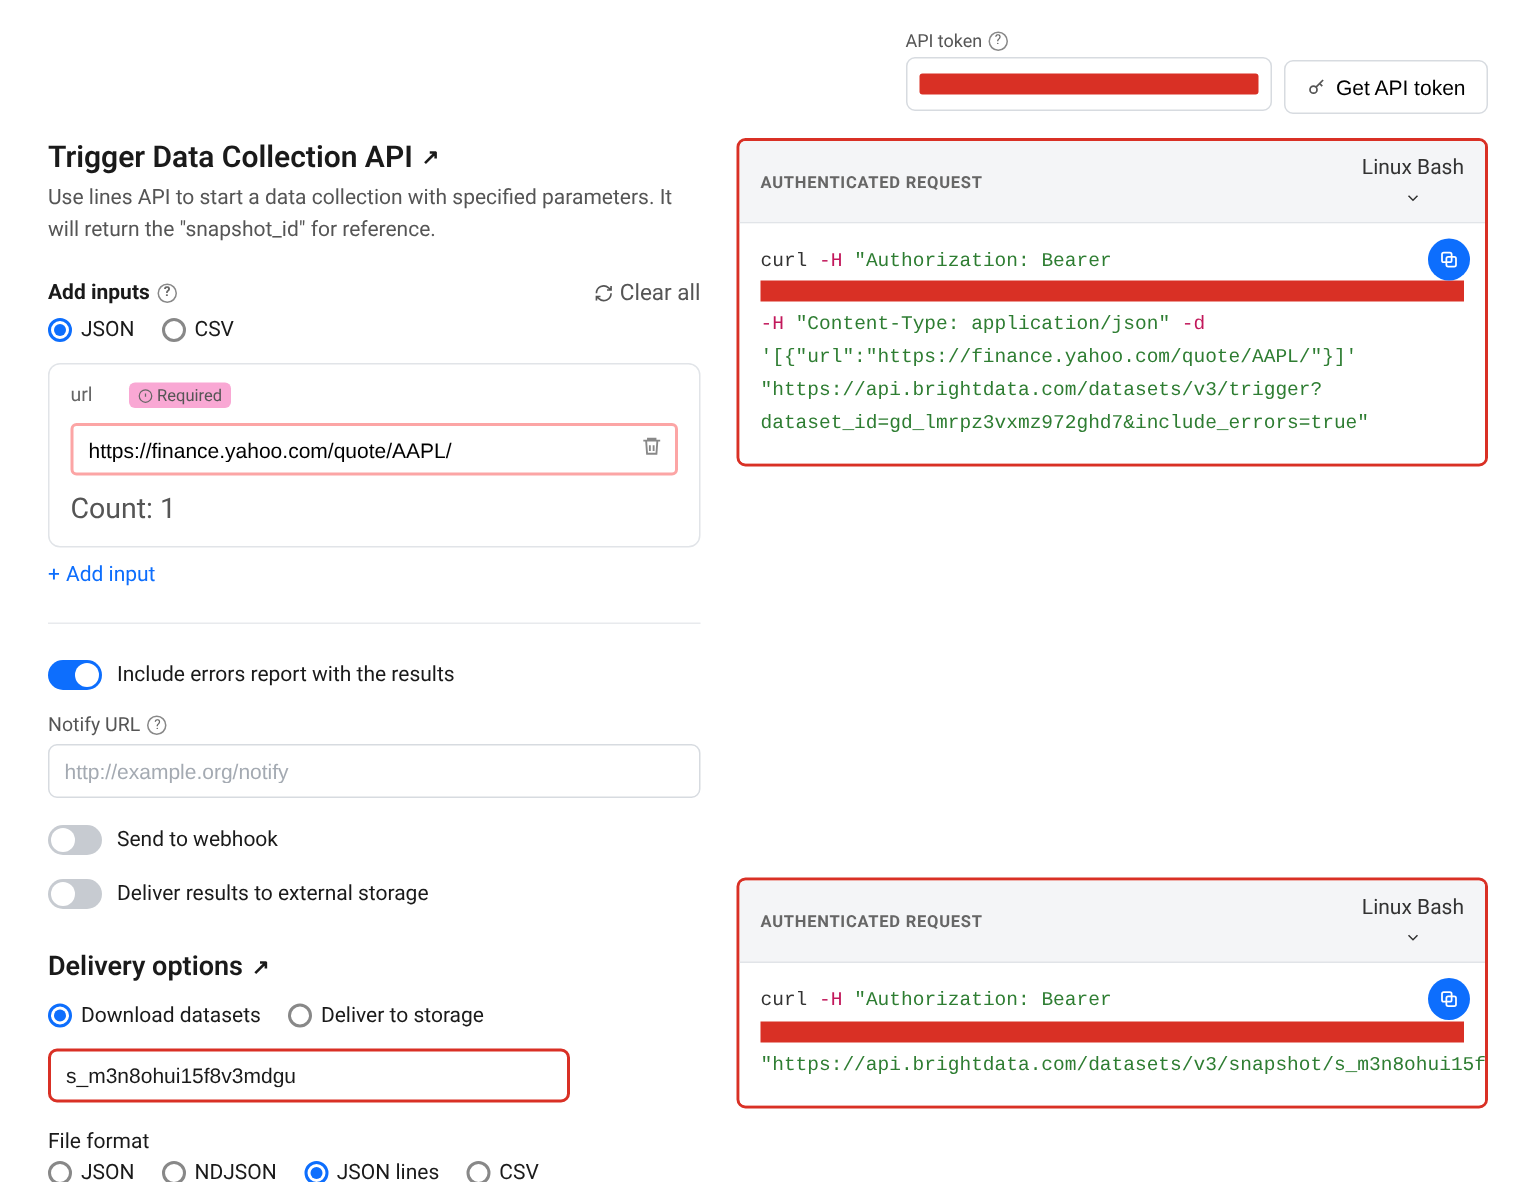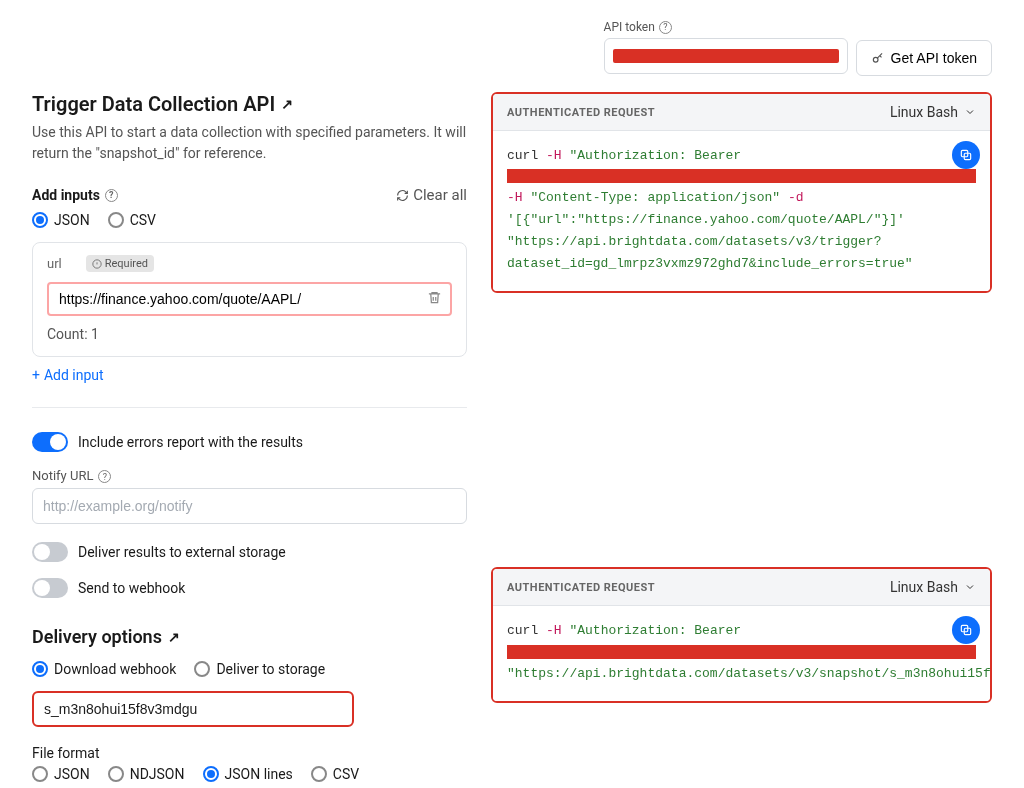--- a/index.html
+++ b/index.html
@@ -156,21 +156,21 @@
     display: flex;
     align-items: center;
     gap: 24px;
     margin-bottom: 10px;
   }
   .url-label {
     color: #666;
     font-size: 13px;
   }
   .required-pill {
-    background: #e5e5e5;
+    background: #f9a8d4;
     color: #555;
     font-size: 11px;
     padding: 2px 6px;
     border-radius: 4px;
     display: inline-flex;
     align-items: center;
     gap: 3px;
   }
   .url-input-wrap {
     border: 2px solid #fca5a5;
@@ -185,21 +185,21 @@
     outline: none;
     flex: 1;
     font-size: 14px;
   }
   .trash-icon {
     color: #888;
     cursor: pointer;
   }
   .count-row {
     color: #555;
-    font-size: 14px;
+    font-size: 19px;
   }
   .add-input {
     color: #0d6efd;
     font-size: 14px;
     cursor: pointer;
     display: flex;
     align-items: center;
     gap: 4px;
   }
   .divider {
@@ -236,36 +236,36 @@
     transition: left .15s;
   }
   .toggle.on::after {
     left: 18px;
   }
   .field-label {
     font-size: 13px;
     color: #555;
     margin-bottom: 5px;
     display: flex;
-    align-items: flex-end;
+    align-items: center;
     gap: 5px;
   }
   .text-input {
     width: 100%;
     height: 36px;
     border: 1px solid #d7dbe0;
     border-radius: 6px;
     padding: 0 10px;
     font-size: 14px;
     color: #1a1a1a;
   }
   .text-input::placeholder { color: #a4aab2; }
   .text-input.highlighted {
     border: 2px solid #d93025;
-    width: 322px;
+    width: 348px;
   }
   h3 {
     font-size: 18px;
     font-weight: 600;
     margin: 28px 0 14px;
     display: flex;
     align-items: center;
     gap: 6px;
   }
   .req-star {
@@ -293,20 +293,21 @@
     color: #666;
     font-weight: 700;
   }
   .lang-select {
     font-size: 14px;
     color: #333;
     display: flex;
     align-items: center;
     gap: 6px;
     cursor: pointer;
+    flex-direction: column;
   }
   .code-body {
     position: relative;
     padding: 14px 14px 16px;
     font-family: "Menlo", "Monaco", "Courier New", monospace;
     font-size: 13px;
     line-height: 1.7;
     background: #fff;
     overflow: hidden;
   }
@@ -364,21 +365,21 @@
   </button>
 </div>
 
 <div class="container">
   <div class="left-col">
 
     <h2>
       <span>Trigger Data Collection API</span>
       <span class="arrow-icon">↗</span>
     </h2>
-    <div class="desc">Use this API to start a data collection with specified parameters. It will return the "snapshot_id" for reference.</div>
+    <div class="desc">Use lines API to start a data collection with specified parameters. It will return the "snapshot_id" for reference.</div>
 
     <div class="section-row">
       <div class="label-with-icon">
         <span>Add inputs</span>
         <span class="help-icon">?</span>
       </div>
       <div class="clear-all">
         <svg width="13" height="13" viewBox="0 0 24 24" fill="none" stroke="#555" stroke-width="2">
             <path d="M3 12a9 9 0 0 1 15-6.7L21 8M21 3v5h-5M21 12a9 9 0 0 1-15 6.7L3 16M3 21v-5h5"></path>
           </svg>
@@ -434,37 +435,37 @@
     </div>
 
     <div class="field-label">
       <span>Notify URL</span>
       <span class="help-icon">?</span>
     </div>
     <input class="text-input" type="text" style="margin-bottom: 18px;" placeholder="http://example.org/notify">
 
     <div class="toggle-row">
       <span class="toggle"></span>
-      <span>Deliver results to external storage</span>
+      <span>Send to webhook</span>
     </div>
 
     <div class="toggle-row">
       <span class="toggle"></span>
-      <span>Send to webhook</span>
+      <span>Deliver results to external storage</span>
     </div>
 
     <h3>
       <span>Delivery options</span>
       <span class="arrow-icon">↗</span>
     </h3>
 
     <div class="radio-row">
       <div class="radio-item">
         <span class="radio checked"></span>
-        <span>Download webhook</span>
+        <span>Download datasets</span>
       </div>
       <div class="radio-item">
         <span class="radio"></span>
         <span>Deliver to storage</span>
       </div>
     </div>
 
     <input class="text-input highlighted" type="text" value="s_m3n8ohui15f8v3mdgu" style="">
 
     <div class="field-label" style="margin-top:18px;font-size:14px;color:#1a1a1a;">File format</div>

